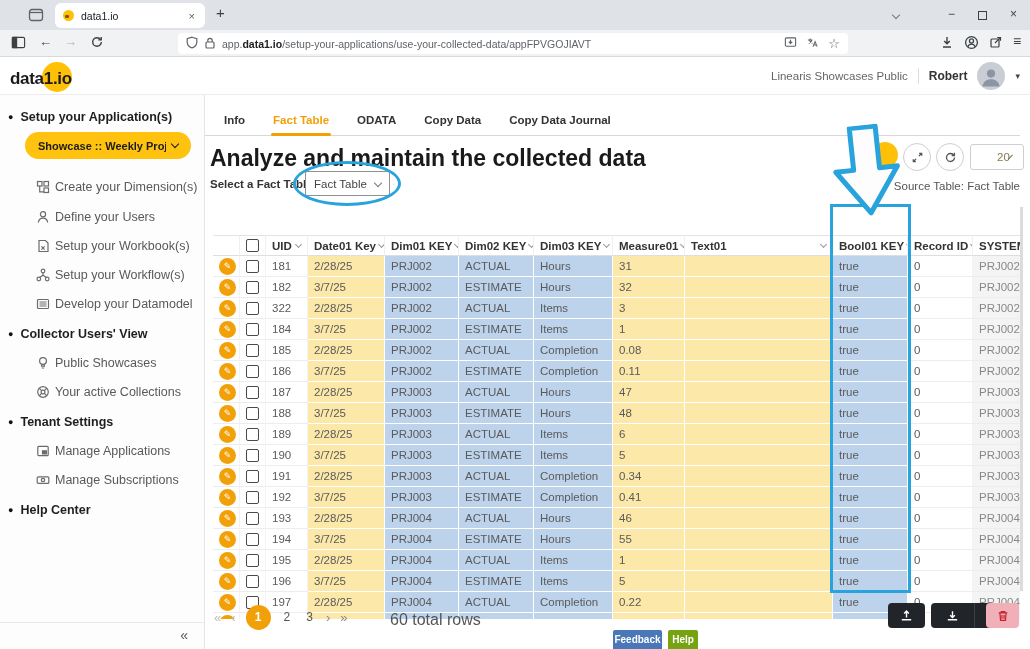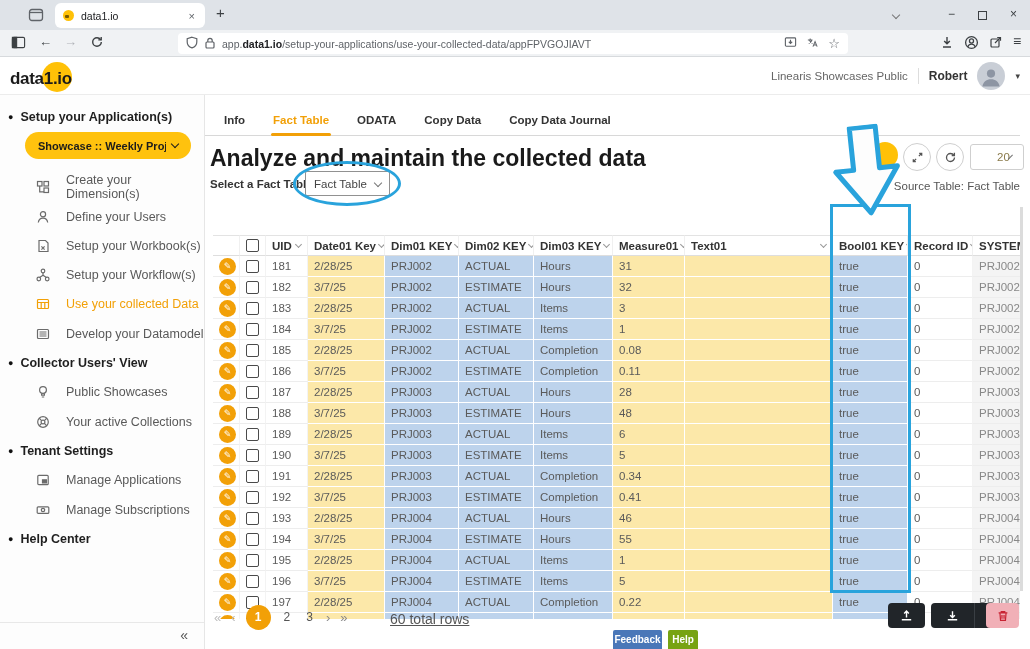--- a/index.html
+++ b/index.html
@@ -40,21 +40,21 @@
 
   
   .sidebar { position:absolute; left:0; top:95px; width:205px; height:554px; background:#fdfdfd; border-right:1px solid #e6e6e6; padding-top:7px; }
   .srow { height:29.3px; display:flex; align-items:center; }
   .s-header { padding-left:8px; font-size:12.5px; font-weight:bold; color:#1f1f1f; gap:7px; }
   .s-header .bullet { font-size:9px; color:#111; }
   .pill-row { padding-left:25px; }
   .pill { width:166px; height:27px; border-radius:13.5px; background:#FFC20E; border:none; font-family:inherit; font-size:11px; font-weight:bold; color:#1c1c1c; display:flex; align-items:center; justify-content:center; gap:6px; }
   .pill .chev { border-color:#1c1c1c; margin-top:-3px; }
   .pill .lbl { max-width:128px; white-space:nowrap; overflow:hidden; }
-  .s-item { padding-left:36px; gap:16px; font-size:12.5px; color:#595959; cursor:default; }
+  .s-item { padding-left:36px; gap:5px; font-size:12.5px; color:#595959; cursor:default; }
   .s-item .ic { width:14px; height:14px; color:#6b6b6b; flex:0 0 auto; }
   .s-item.active { color:#F2A007; }
   .s-item.active .ic { color:#F2A007; }
   .first-item { margin-top:12px; }
   .side-foot { position:absolute; bottom:0; left:0; width:204px; height:27px; border-top:1px solid #e8e8e8; }
   .collapse { position:absolute; right:16px; top:4px; font-size:14px; color:#555; }
 
   
   .tabs { position:absolute; left:205px; top:108px; width:815px; height:28px; border-bottom:1px solid #d8d8d8; display:flex; padding-left:17px; gap:24px; }
   .mtab { font-size:11.5px; font-weight:bold; color:#333; padding:6px 2px; position:relative; white-space:nowrap; }
@@ -88,21 +88,21 @@
   td.bg-b { background:#BDD3EC; border-bottom-color:#fff; border-right-color:#fff; }
   td.bg-g { background:#f4f4f4; color:#888; }
   .cb { display:inline-block; width:13px; height:13px; border:1.5px solid #4a4a4a; border-radius:2px; background:#fff; vertical-align:middle; }
   .editbtn { display:inline-flex; width:17px; height:17px; border-radius:50%; background:#F2A007; color:#fff; font-size:9px; align-items:center; justify-content:center; }
 
   
   .pgn { position:absolute; left:214px; top:604px; height:26px; display:flex; align-items:center; gap:10px; font-size:13px; color:#8a8a8a; }
   .pgn .dis { color:#bdbdbd; }
   .pgn .num { font-size:12px; color:#555; padding:0 3px; }
   .pgn .cur { width:25px; height:25px; border-radius:50%; background:#F2A007; color:#fff; font-weight:bold; font-size:12px; display:flex; align-items:center; justify-content:center; }
-  .totalrows { position:absolute; left:390px; top:611px; font-size:14px; color:#555;text-decoration:underline; }
+  .totalrows { position:absolute; left:390px; top:611px; font-size:16px; color:#555; }
   .actbtn { position:absolute; top:603px; height:25px; background:#212529; border-radius:4px; display:flex; align-items:center; justify-content:center; color:#fff; }
   .act-upload { left:888px; width:37px; }
   .act-dl { left:931px; width:70px; padding:0; }
   .act-dl .half { flex:1; height:100%; display:flex; align-items:center; justify-content:center; }
   .act-dl .sep { width:1px; height:100%; background:#3a3f44; }
   .act-dl .tri { font-size:8px; color:#fff; }
   .act-trash { left:986px; width:33px; background:#f1b0b7; }
   .fbbtn { position:absolute; top:630px; height:19px; color:#fff; font-size:10px; font-weight:bold; display:flex; align-items:center; justify-content:center; border-radius:2px 2px 0 0; }
   .fb { left:613px; width:49px; background:#4a77b8; }
   .hp { left:668px; width:30px; background:#77a312; }
@@ -249,27 +249,20 @@
       </div>
       <div class="srow s-item">
         <span class="ic"><svg width="14" height="14" viewBox="0 0 14 14" fill="none" stroke="currentColor" stroke-width="1.2">
             <circle cx="7" cy="3" r="1.8"></circle>
             <circle cx="2.8" cy="11" r="1.8"></circle>
             <circle cx="11.2" cy="11" r="1.8"></circle>
             <path d="M7 4.8v2.4M7 7.2L3.6 9.4M7 7.2l3.4 2.2"></path>
           </svg></span>
         <span>Setup your Workflow(s)</span>
       </div>
-      <div class="srow s-item active">
-        <span class="ic"><svg width="14" height="14" viewBox="0 0 14 14" fill="none" stroke="currentColor" stroke-width="1.2">
-            <rect x="1.5" y="2.5" width="11" height="9" rx="1"></rect>
-            <path d="M1.5 5.5h11M5.2 5.5v6M8.8 5.5v6"></path>
-          </svg></span>
-        <span>Use your collected Data</span>
-      </div>
       <div class="srow s-item">
         <span class="ic"><svg width="14" height="14" viewBox="0 0 14 14" fill="none" stroke="currentColor" stroke-width="1.2">
             <rect x="1.5" y="2.5" width="11" height="9" rx="1"></rect>
             <path d="M3.5 5h7M3.5 7h7M3.5 9h7"></path>
           </svg></span>
         <span>Develop your Datamodel</span>
       </div>
       <div class="srow s-header">
         <span class="bullet">●</span>
         <span>Collector Users' View</span>
@@ -440,21 +433,21 @@
             <td class="c-d3 bg-b">Hours</td>
             <td class="c-m bg-y">32</td>
             <td class="c-t bg-y"></td>
             <td class="c-b bg-b">true</td>
             <td class="c-r ">0</td>
             <td class="c-s bg-g">PRJ002 ::</td>
           </tr>
           <tr>
             <td class="c-edit"><span class="editbtn">✎</span></td>
             <td class="c-cb"><span class="cb"></span></td>
-            <td class="c-uid ">183</td>
+            <td class="c-uid ">322</td>
             <td class="c-date bg-y">2/28/25</td>
             <td class="c-d1 bg-b">PRJ002</td>
             <td class="c-d2 bg-b">ACTUAL</td>
             <td class="c-d3 bg-b">Items</td>
             <td class="c-m bg-y">3</td>
             <td class="c-t bg-y"></td>
             <td class="c-b bg-b">true</td>
             <td class="c-r ">0</td>
             <td class="c-s bg-g">PRJ002 ::</td>
           </tr>
@@ -501,21 +494,21 @@
             <td class="c-s bg-g">PRJ002 ::</td>
           </tr>
           <tr>
             <td class="c-edit"><span class="editbtn">✎</span></td>
             <td class="c-cb"><span class="cb"></span></td>
             <td class="c-uid ">187</td>
             <td class="c-date bg-y">2/28/25</td>
             <td class="c-d1 bg-b">PRJ003</td>
             <td class="c-d2 bg-b">ACTUAL</td>
             <td class="c-d3 bg-b">Hours</td>
-            <td class="c-m bg-y">28</td>
+            <td class="c-m bg-y">47</td>
             <td class="c-t bg-y"></td>
             <td class="c-b bg-b">true</td>
             <td class="c-r ">0</td>
             <td class="c-s bg-g">PRJ003 ::</td>
           </tr>
           <tr>
             <td class="c-edit"><span class="editbtn">✎</span></td>
             <td class="c-cb"><span class="cb"></span></td>
             <td class="c-uid ">188</td>
             <td class="c-date bg-y">3/7/25</td>

